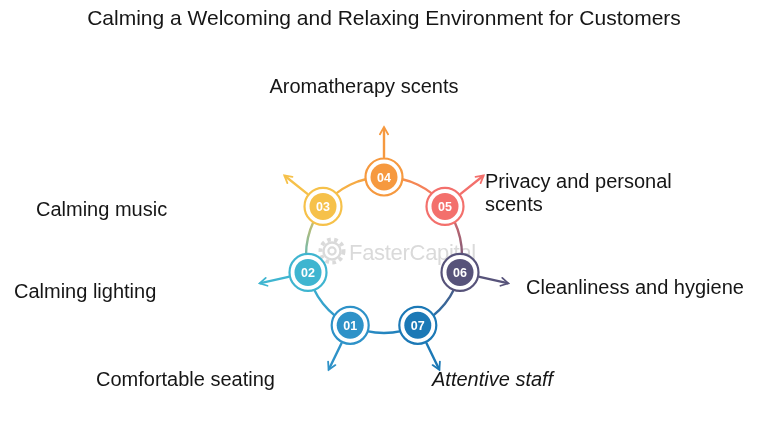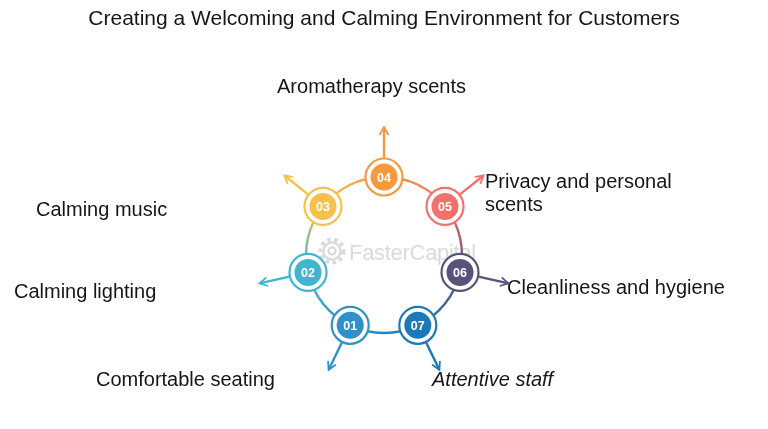--- a/index.html
+++ b/index.html
@@ -10,41 +10,41 @@
   }
   .title{
     position:absolute;left:0;top:6px;width:768px;
     text-align:center;font-size:21px;color:#161616;
   }
   .lbl{
     position:absolute;font-size:20px;color:#161616;line-height:23px;
     white-space:nowrap;
   }
   .lbl.wrap{white-space:normal;}
-  #lbl-aromatherapy{left:262px;top:75px;width:204px;text-align:right;}
+  #lbl-aromatherapy{left:262px;top:75px;width:204px;text-align:center;}
   #lbl-calming{left:36px;top:166px;margin-top:32px;}
   #lbl-ambient{left:14px;top:280px;}
   #lbl-comfortable{left:96px;top:368px;}
   #lbl-attentive{left:432px;top:368px;font-style:italic;}
-  #lbl-cleanliness{left:507px;top:276px;}
+  #lbl-cleanliness{left:526px;top:276px;}
   #lbl-privacy{left:485px;top:170px;width:218px;}
   svg.diagram{position:absolute;left:0;top:0;}
   .node-num{
     font-family:"Liberation Sans","DejaVu Sans",sans-serif;
     font-weight:bold;font-size:12.5px;fill:#ffffff;
   }
   .wm-text{
     font-family:"Liberation Sans","DejaVu Sans",sans-serif;
     font-size:22px;fill:#d4d4d4;letter-spacing:-0.3px;
   }
 </style>
 </head>
 <body>
 
-<div class="title">Creating a Welcoming and Calming Environment for Customers</div>
+<div class="title">Calming a Welcoming and Relaxing Environment for Customers</div>
 
 <div class="lbl" id="lbl-aromatherapy">Aromatherapy scents</div>
 <div class="lbl" id="lbl-calming">Calming music</div>
 <div class="lbl" id="lbl-ambient">Calming lighting</div>
 <div class="lbl" id="lbl-comfortable">Comfortable seating</div>
 <div class="lbl" id="lbl-attentive">Attentive staff</div>
 <div class="lbl" id="lbl-cleanliness">Cleanliness and hygiene</div>
 <div class="lbl wrap" id="lbl-privacy">Privacy and personal scents</div>
 
 <svg class="diagram" width="768" height="429" viewBox="0 0 768 429">

